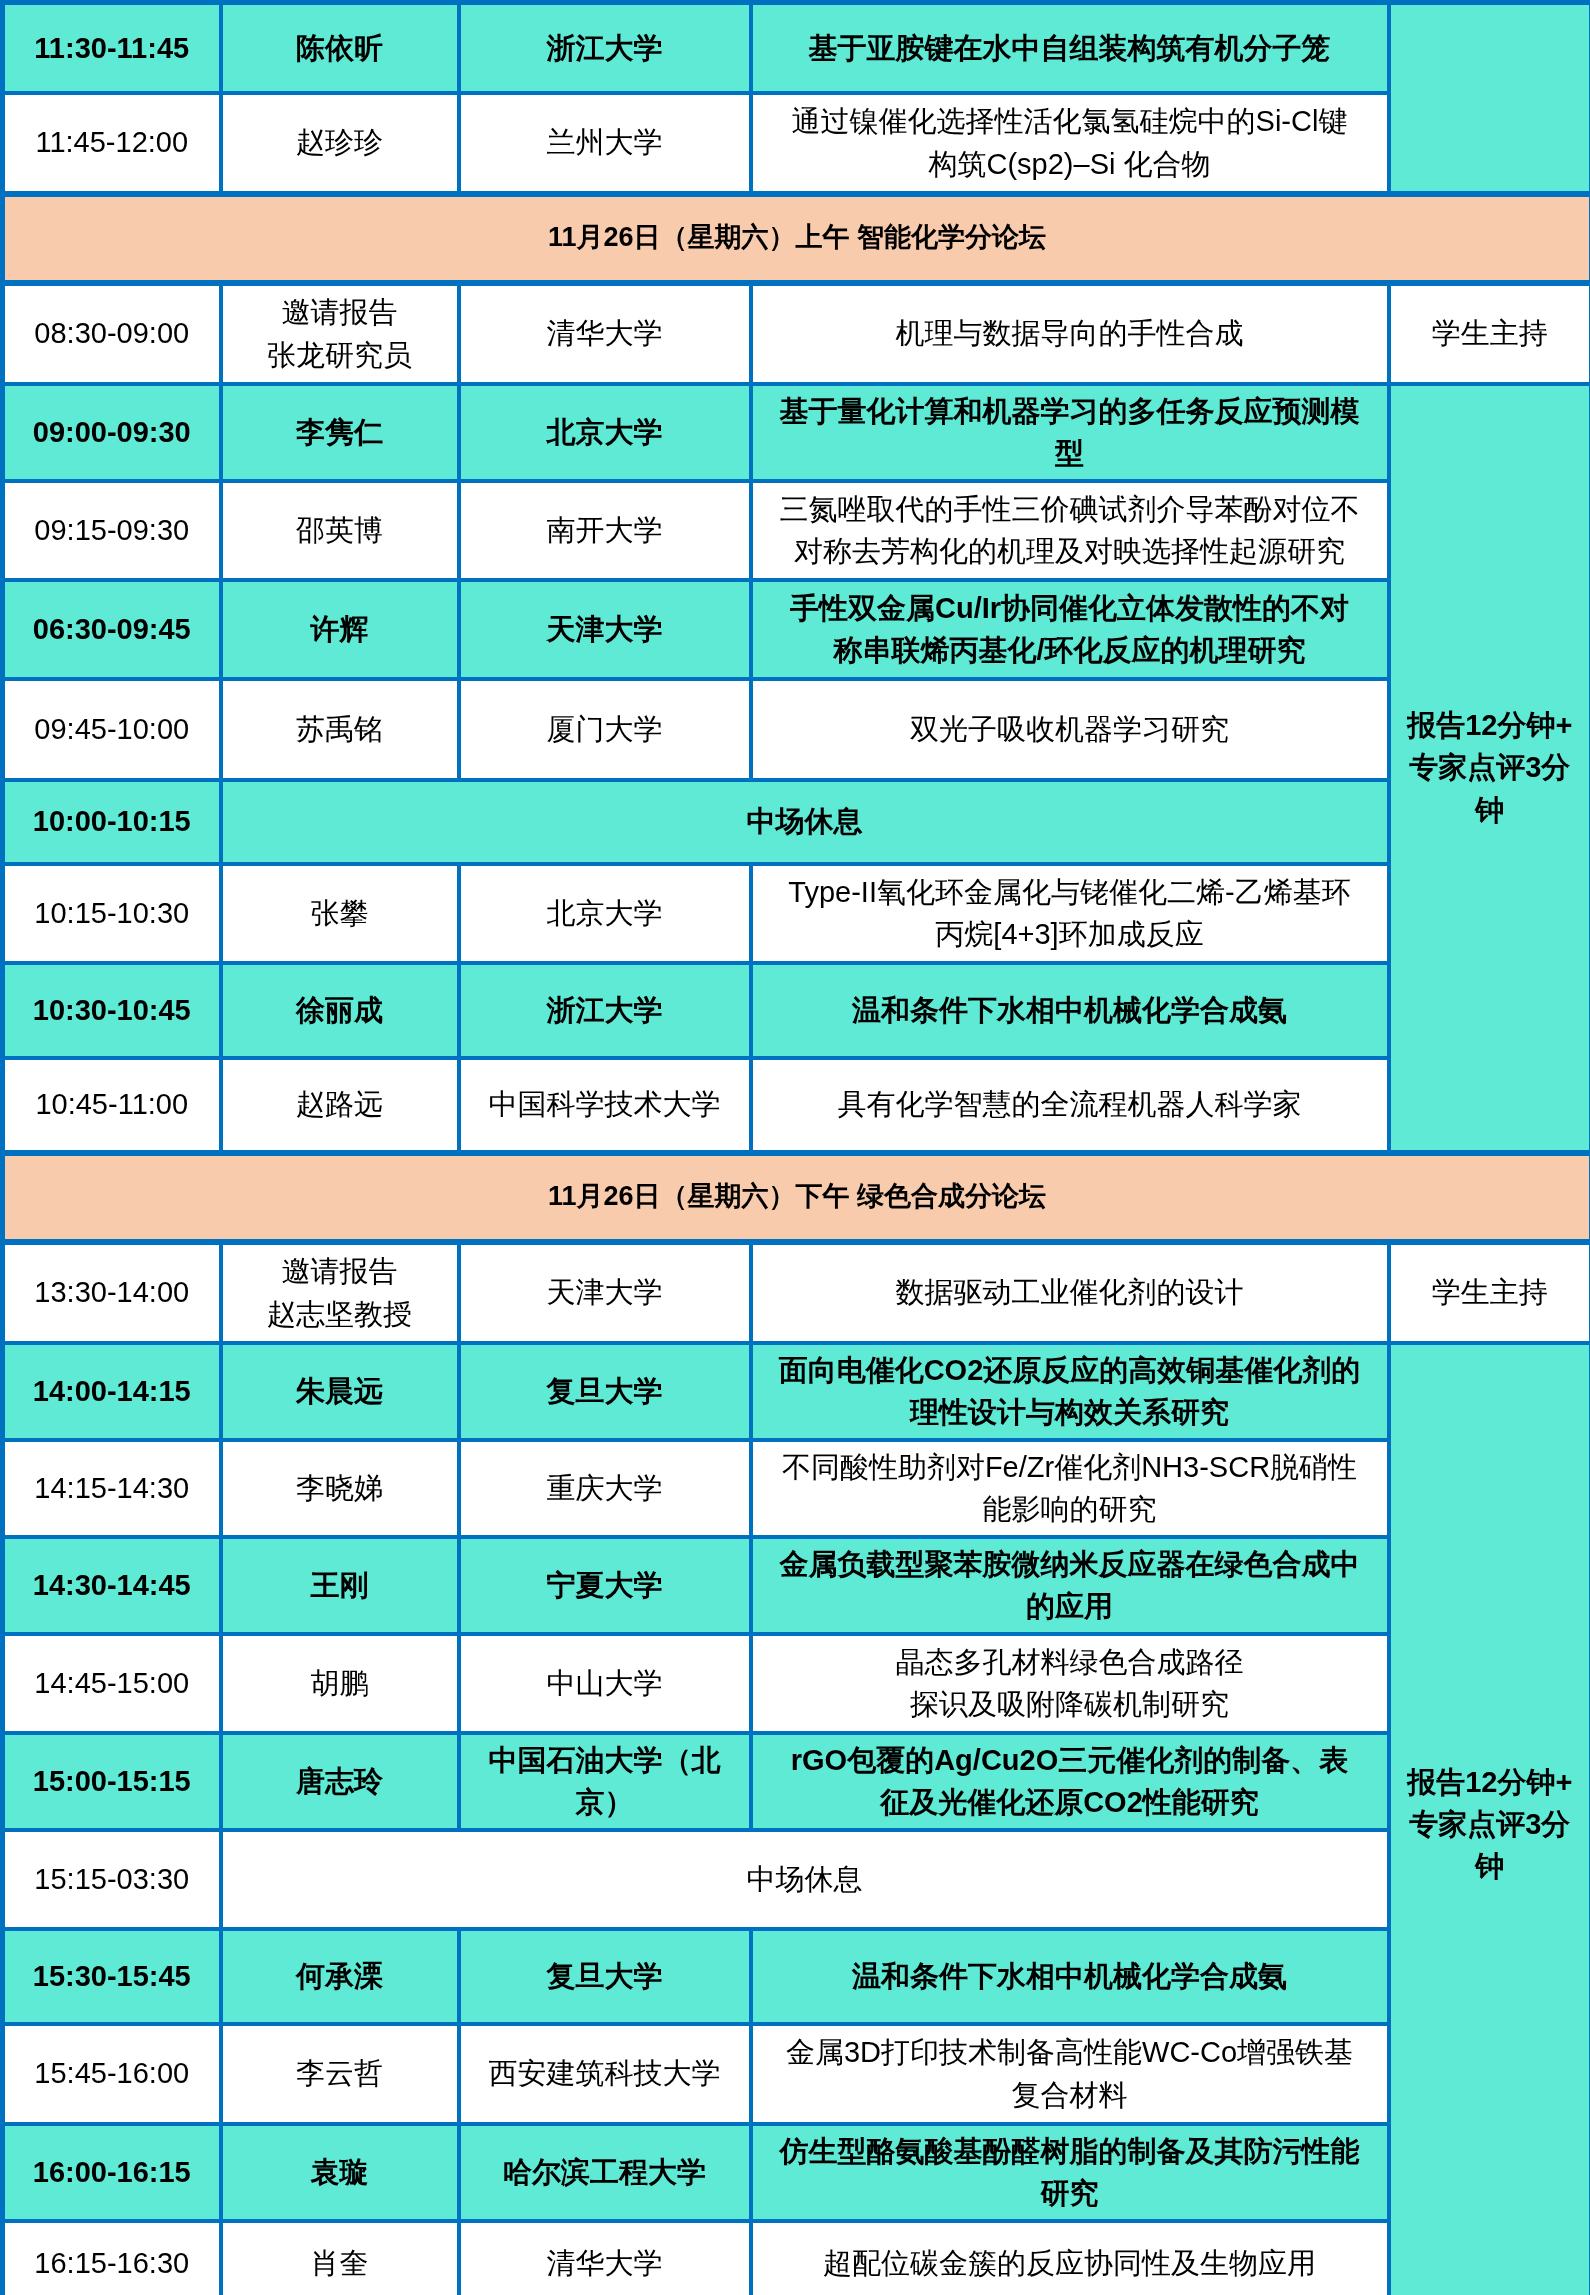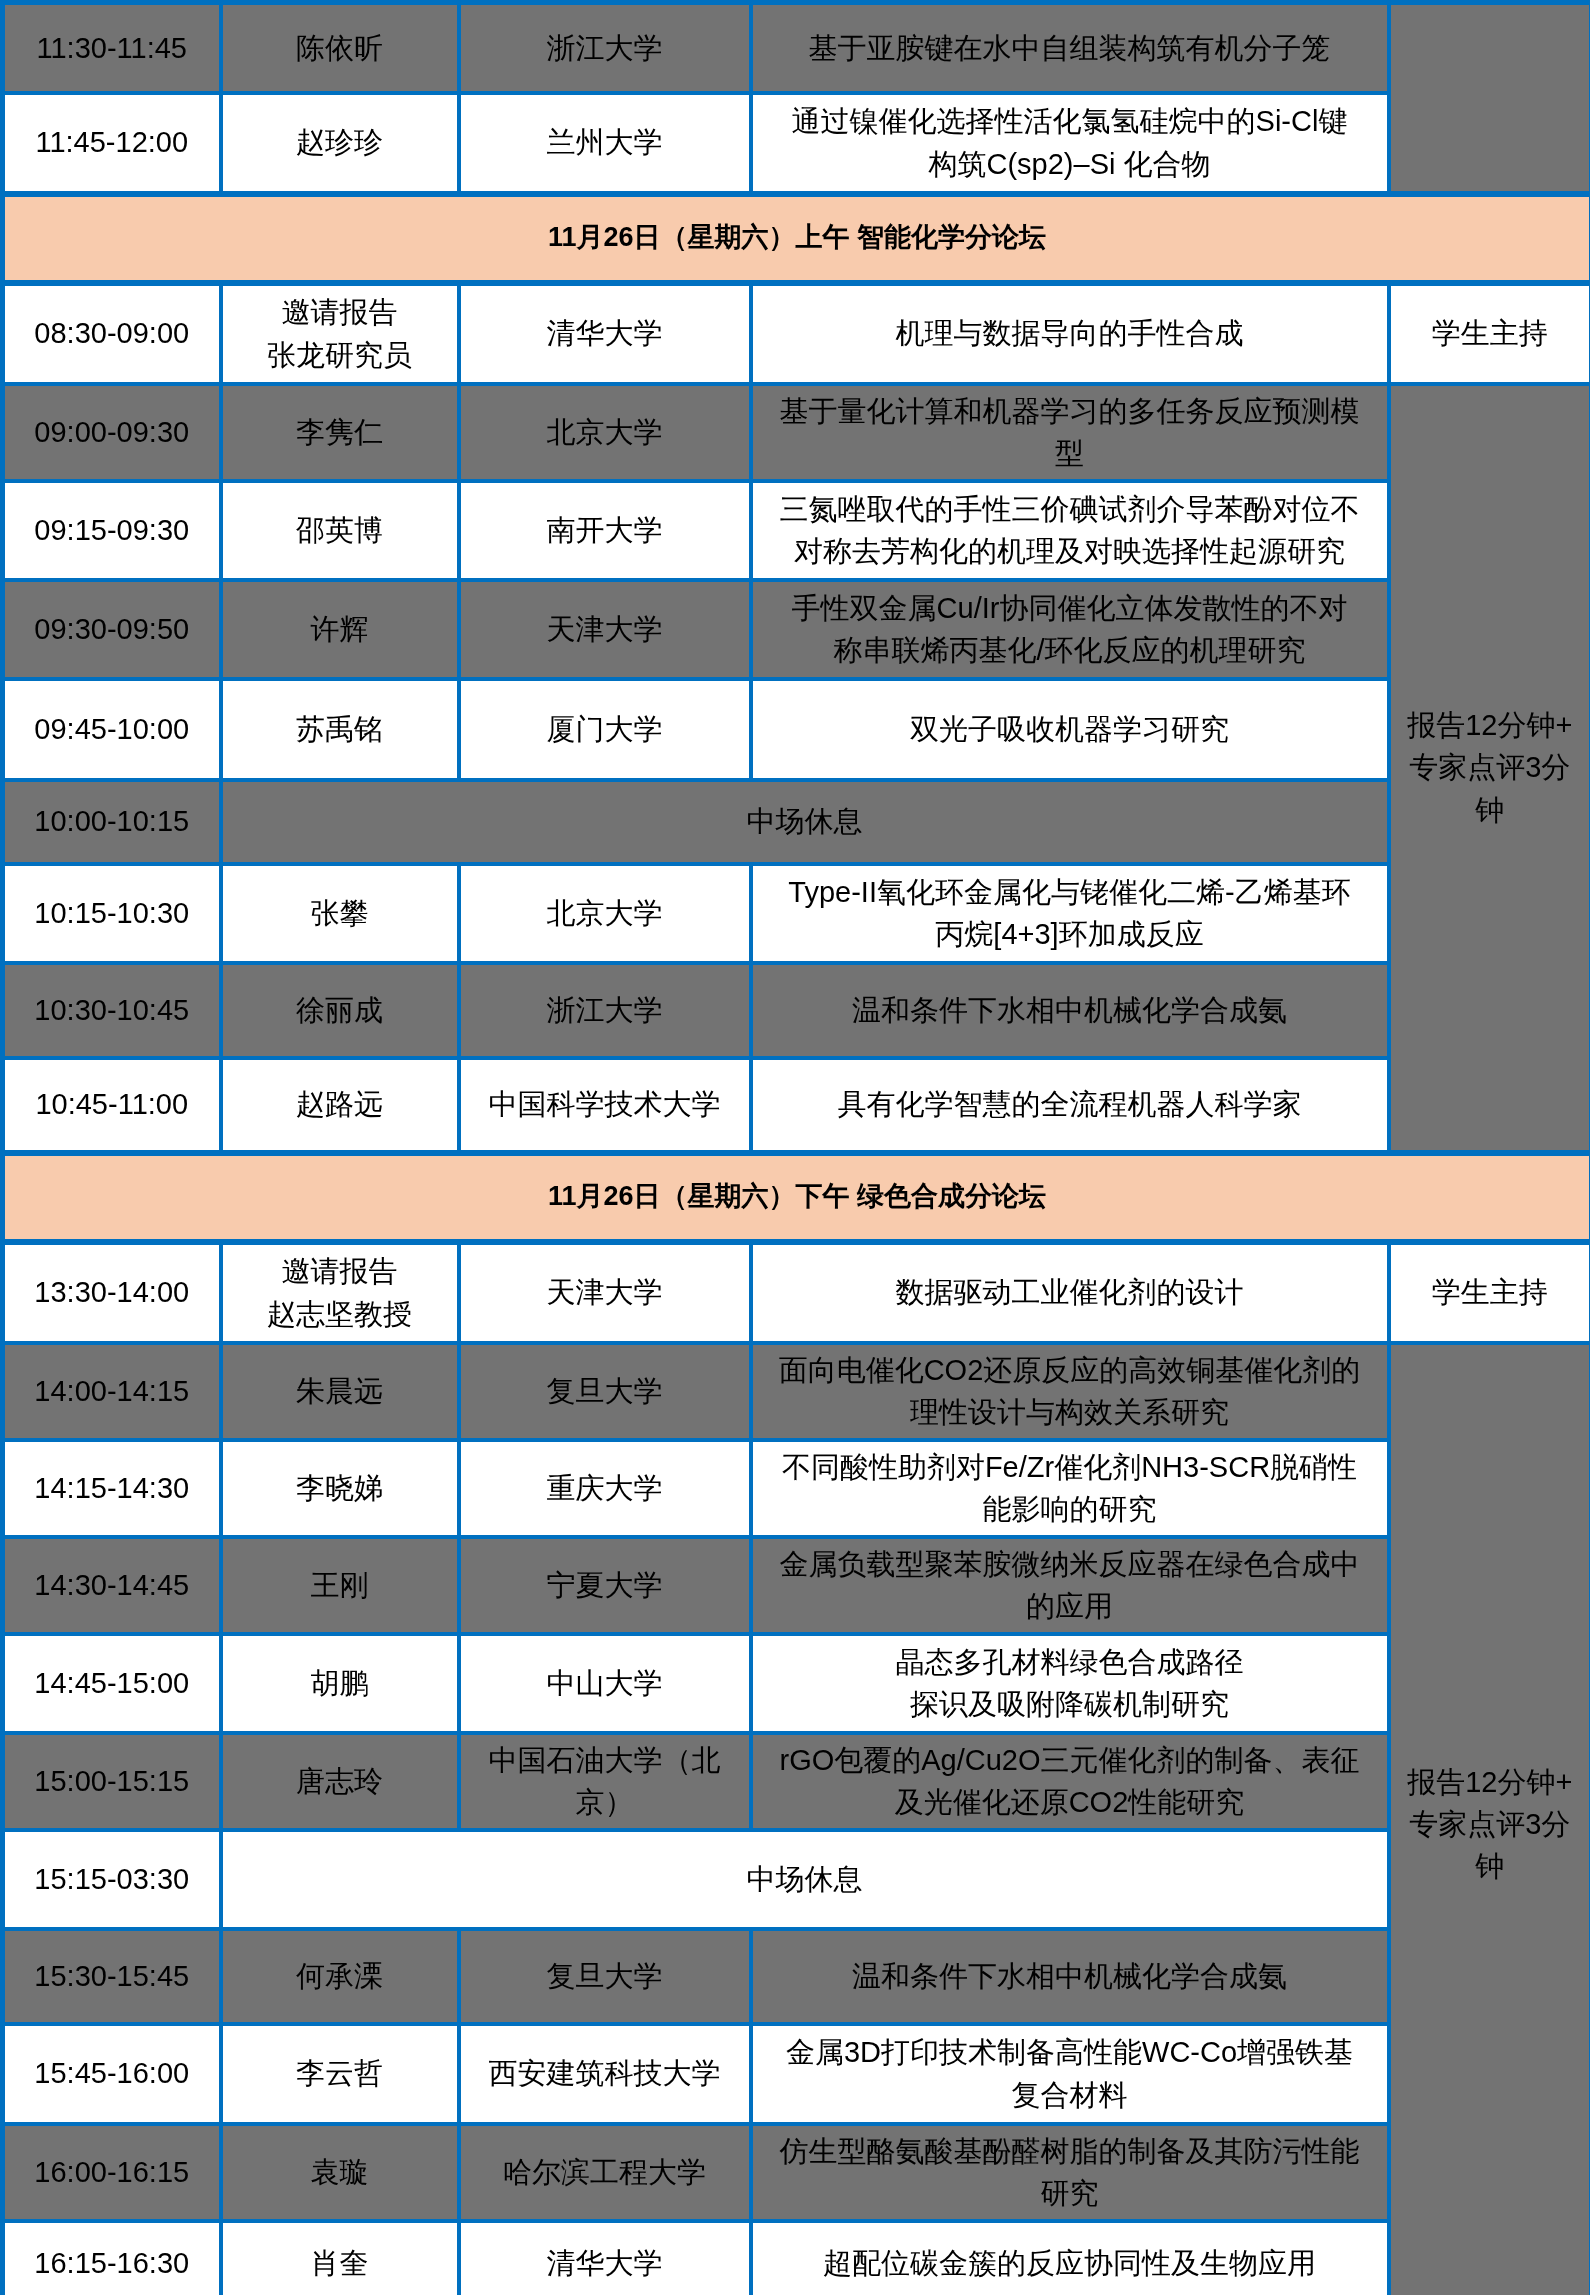--- a/index.html
+++ b/index.html
@@ -15,21 +15,21 @@
     border:4.8px solid #0070C0;
     text-align:center;
     vertical-align:middle;
     font-size:29px;
     line-height:1.45;
     white-space:pre-line;
     padding:1.4px 5.5px;
     overflow:hidden;
     word-break:break-word;
   }
-  tr.lb td{background:#737373;}
+  tr.lb td{background:#5eead4;font-weight:bold;}
   tr.wh td{background:#FFFFFF;}
   td.ti{padding:1.4px 26px;}
   td.af{padding:1.4px 20.5px;}
   td.no{background:#FFFFFF;}
   tr.hdr td{
     background:#F8CBAD;
     font-weight:bold;
     font-size:27px;
     border-top-width:6.8px;
     border-bottom-width:6.8px;
@@ -86,21 +86,21 @@
     </tr>
 
     <tr class="wh" style="height:99px">
       <td class="t">09:15-09:30</td>
       <td class="sp">邵英博</td>
       <td class="af">南开大学</td>
       <td class="ti">三氮唑取代的手性三价碘试剂介导苯酚对位不对称去芳构化的机理及对映选择性起源研究</td>
     </tr>
 
     <tr class="lb" style="height:99px">
-      <td class="t">09:30-09:50</td>
+      <td class="t">06:30-09:45</td>
       <td class="sp">许辉</td>
       <td class="af">天津大学</td>
       <td class="ti">手性双金属Cu/Ir协同催化立体发散性的不对称串联烯丙基化/环化反应的机理研究</td>
     </tr>
 
     <tr class="wh" style="height:101px">
       <td class="t">09:45-10:00</td>
       <td class="sp">苏禹铭</td>
       <td class="af">厦门大学</td>
       <td class="ti">双光子吸收机器学习研究</td>

